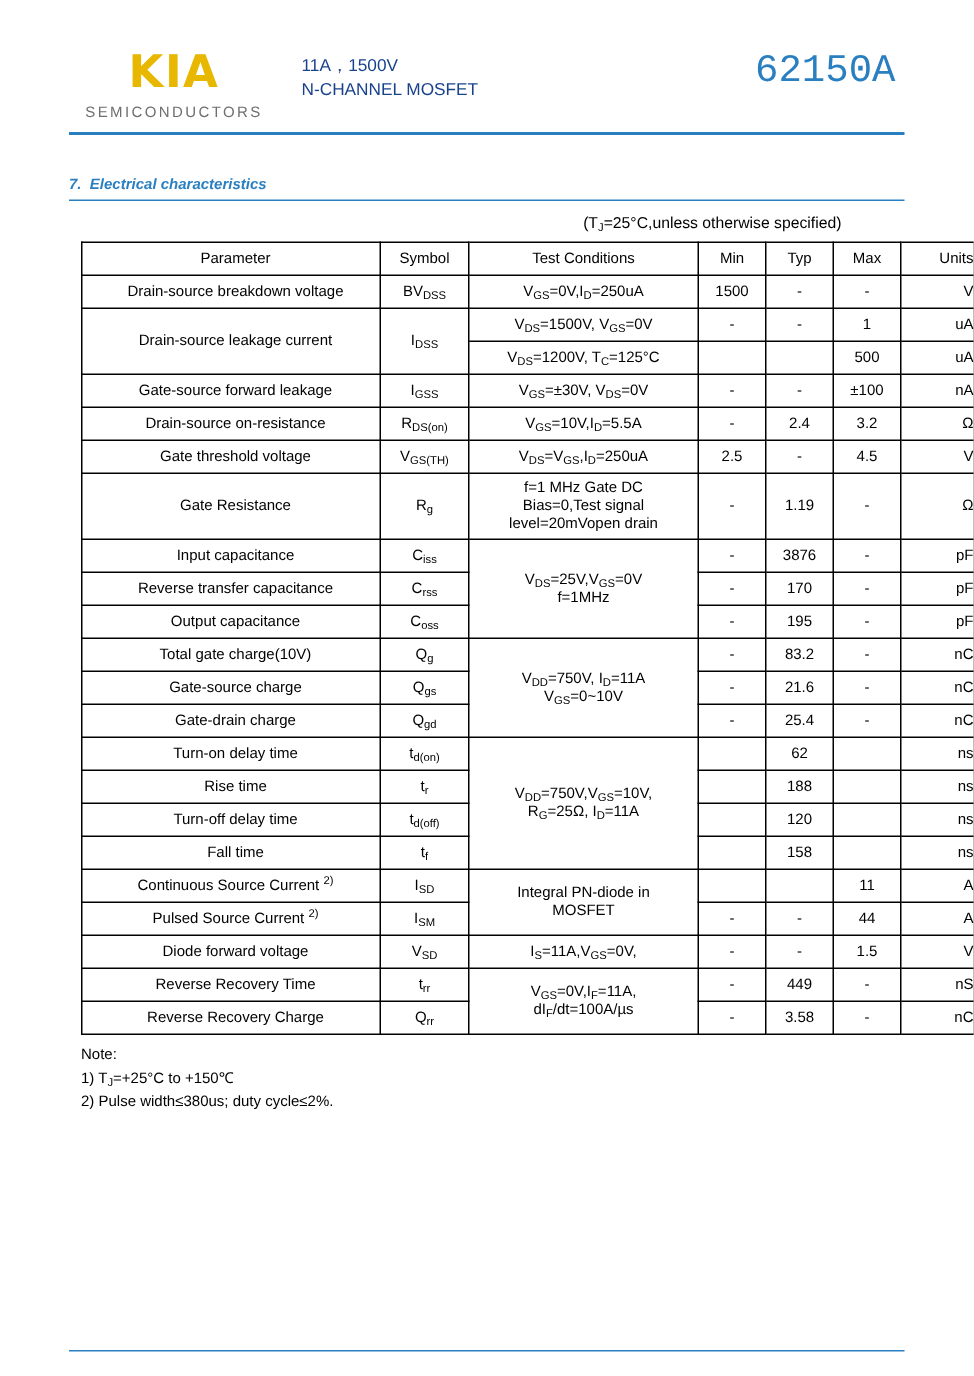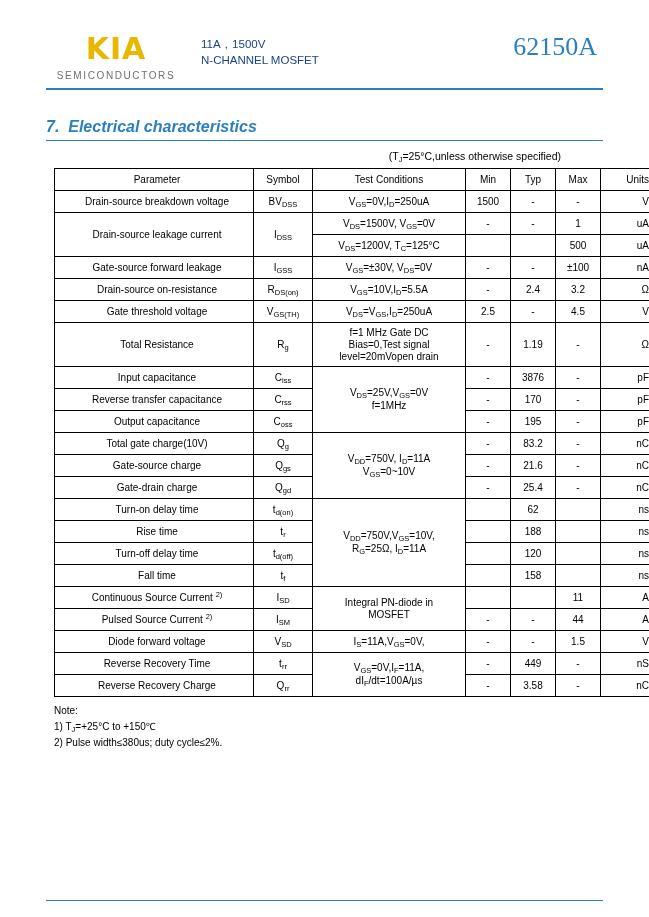--- a/index.html
+++ b/index.html
@@ -57,35 +57,35 @@
     font-size: 11.5px;
     color: #18428c;
     line-height: 16px;
   }
   .part-no {
     position: absolute;
     right: 6px;
     top: 6px;
     font-size: 26px;
     color: #2a7fc1;
-    font-family: Liberation Serif, serif;
+    font-family: Liberation Mono, monospace;
   }
   .header-rule {
     position: absolute;
     left: 0;
     right: 0;
     top: 62px;
     height: 2px;
     background: #2a7fc1;
   }
 
   
   .section-title {
     margin-top: 20px;
-    font-size: 16px;
+    font-size: 10px;
     font-weight: bold;
     font-style: italic;
     color: #2a7fc1;
   }
   .title-rule {
     margin-top: 4px;
     height: 1px;
     background: #2a7fc1;
   }
 
@@ -246,21 +246,21 @@
         <td class="c-param">Gate threshold voltage</td>
         <td class="c-symbol">V<sub>GS(TH)</sub></td>
         <td class="c-cond">V<sub>DS</sub>=V<sub>GS</sub>,I<sub>D</sub>=250uA</td>
         <td class="c-min">2.5</td>
         <td class="c-typ">-</td>
         <td class="c-max">4.5</td>
         <td class="c-units">V</td>
       </tr>
 
       <tr class="taller">
-        <td class="c-param">Total Resistance</td>
+        <td class="c-param">Gate Resistance</td>
         <td class="c-symbol">R<sub>g</sub></td>
         <td class="c-cond cellbreak">f=1 MHz Gate DC<br>Bias=0,Test signal<br>level=20mVopen drain</td>
         <td class="c-min">-</td>
         <td class="c-typ">1.19</td>
         <td class="c-max">-</td>
         <td class="c-units">Ω</td>
       </tr>
 
       <tr>
         <td class="c-param">Input capacitance</td>

